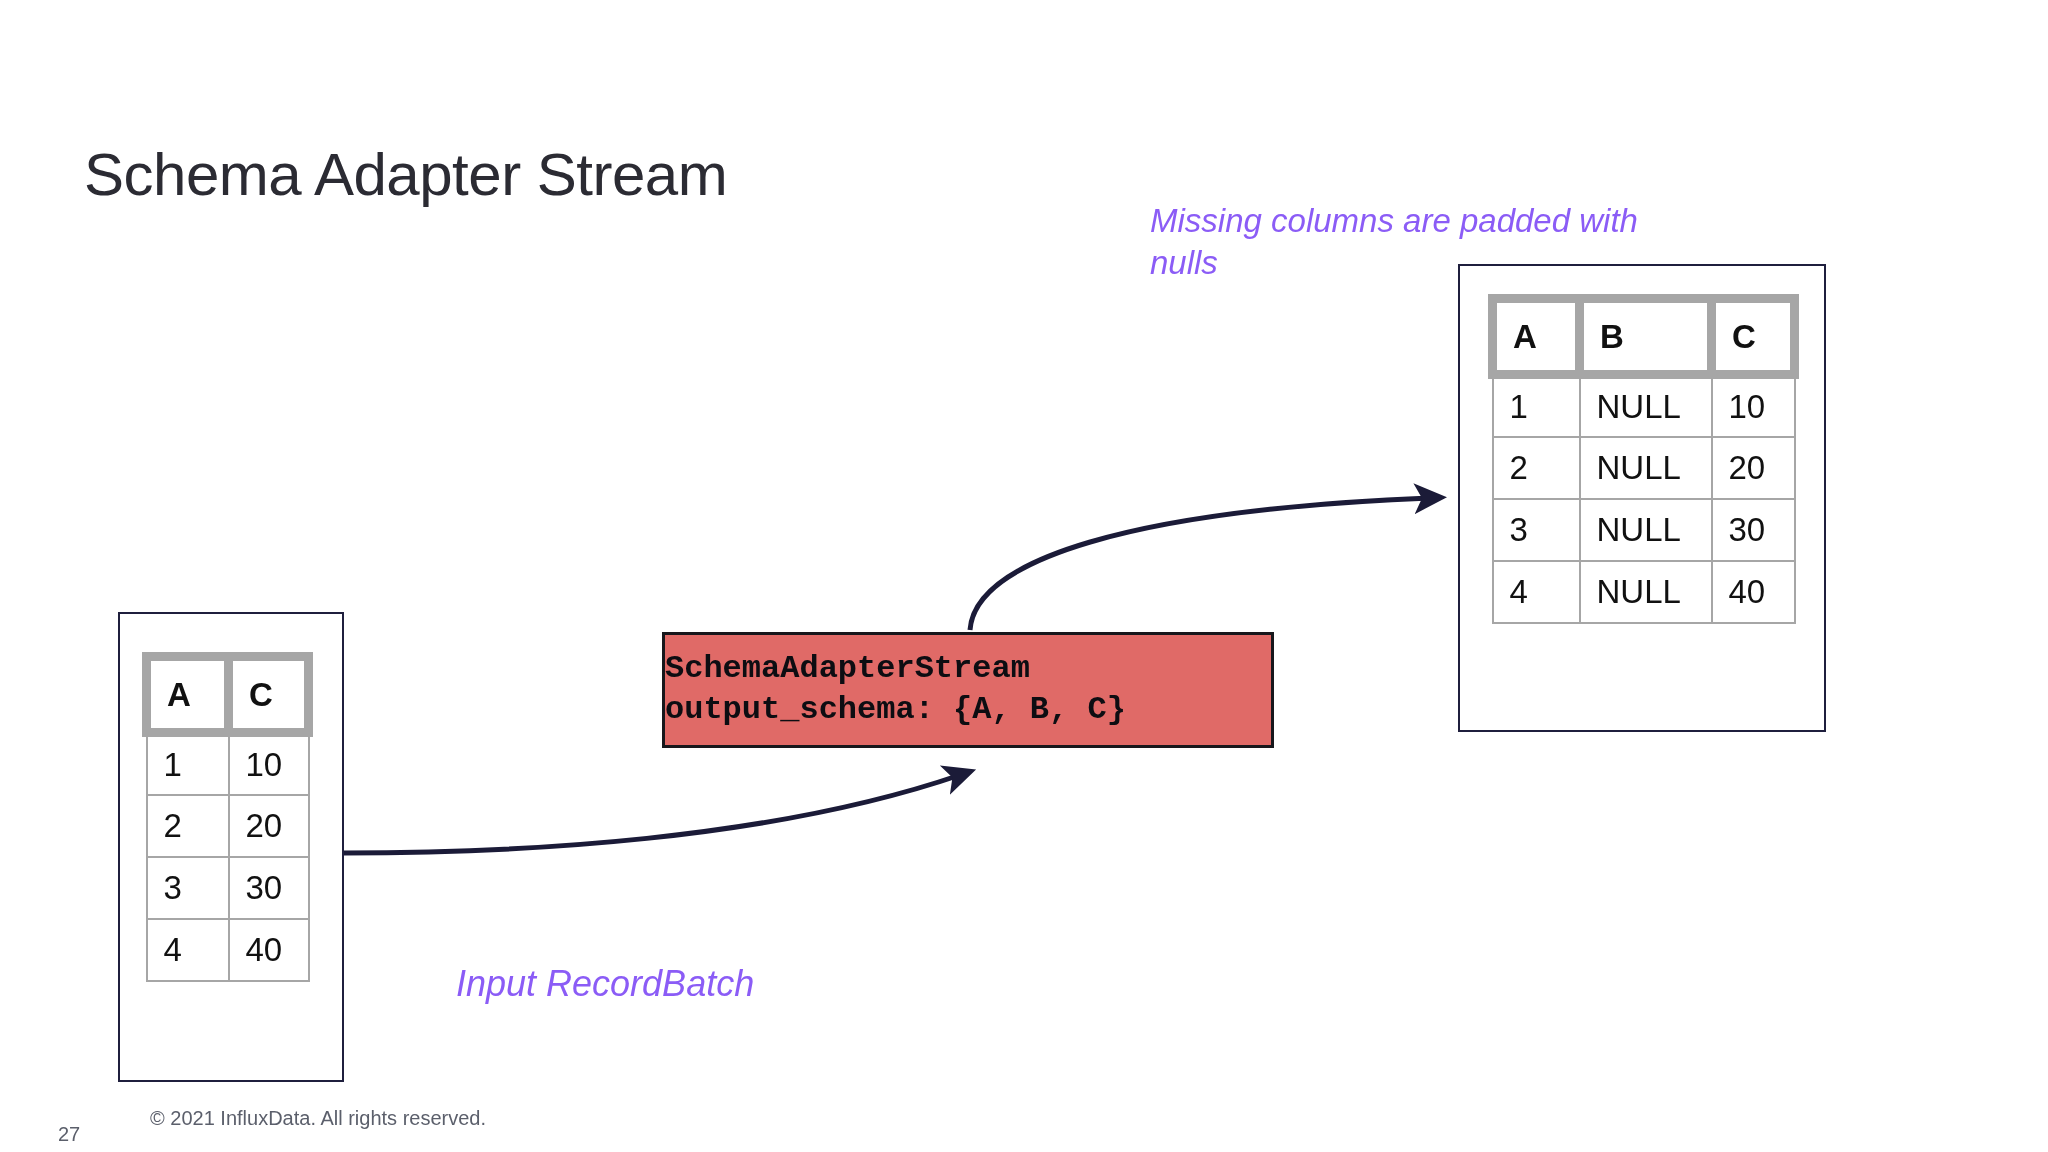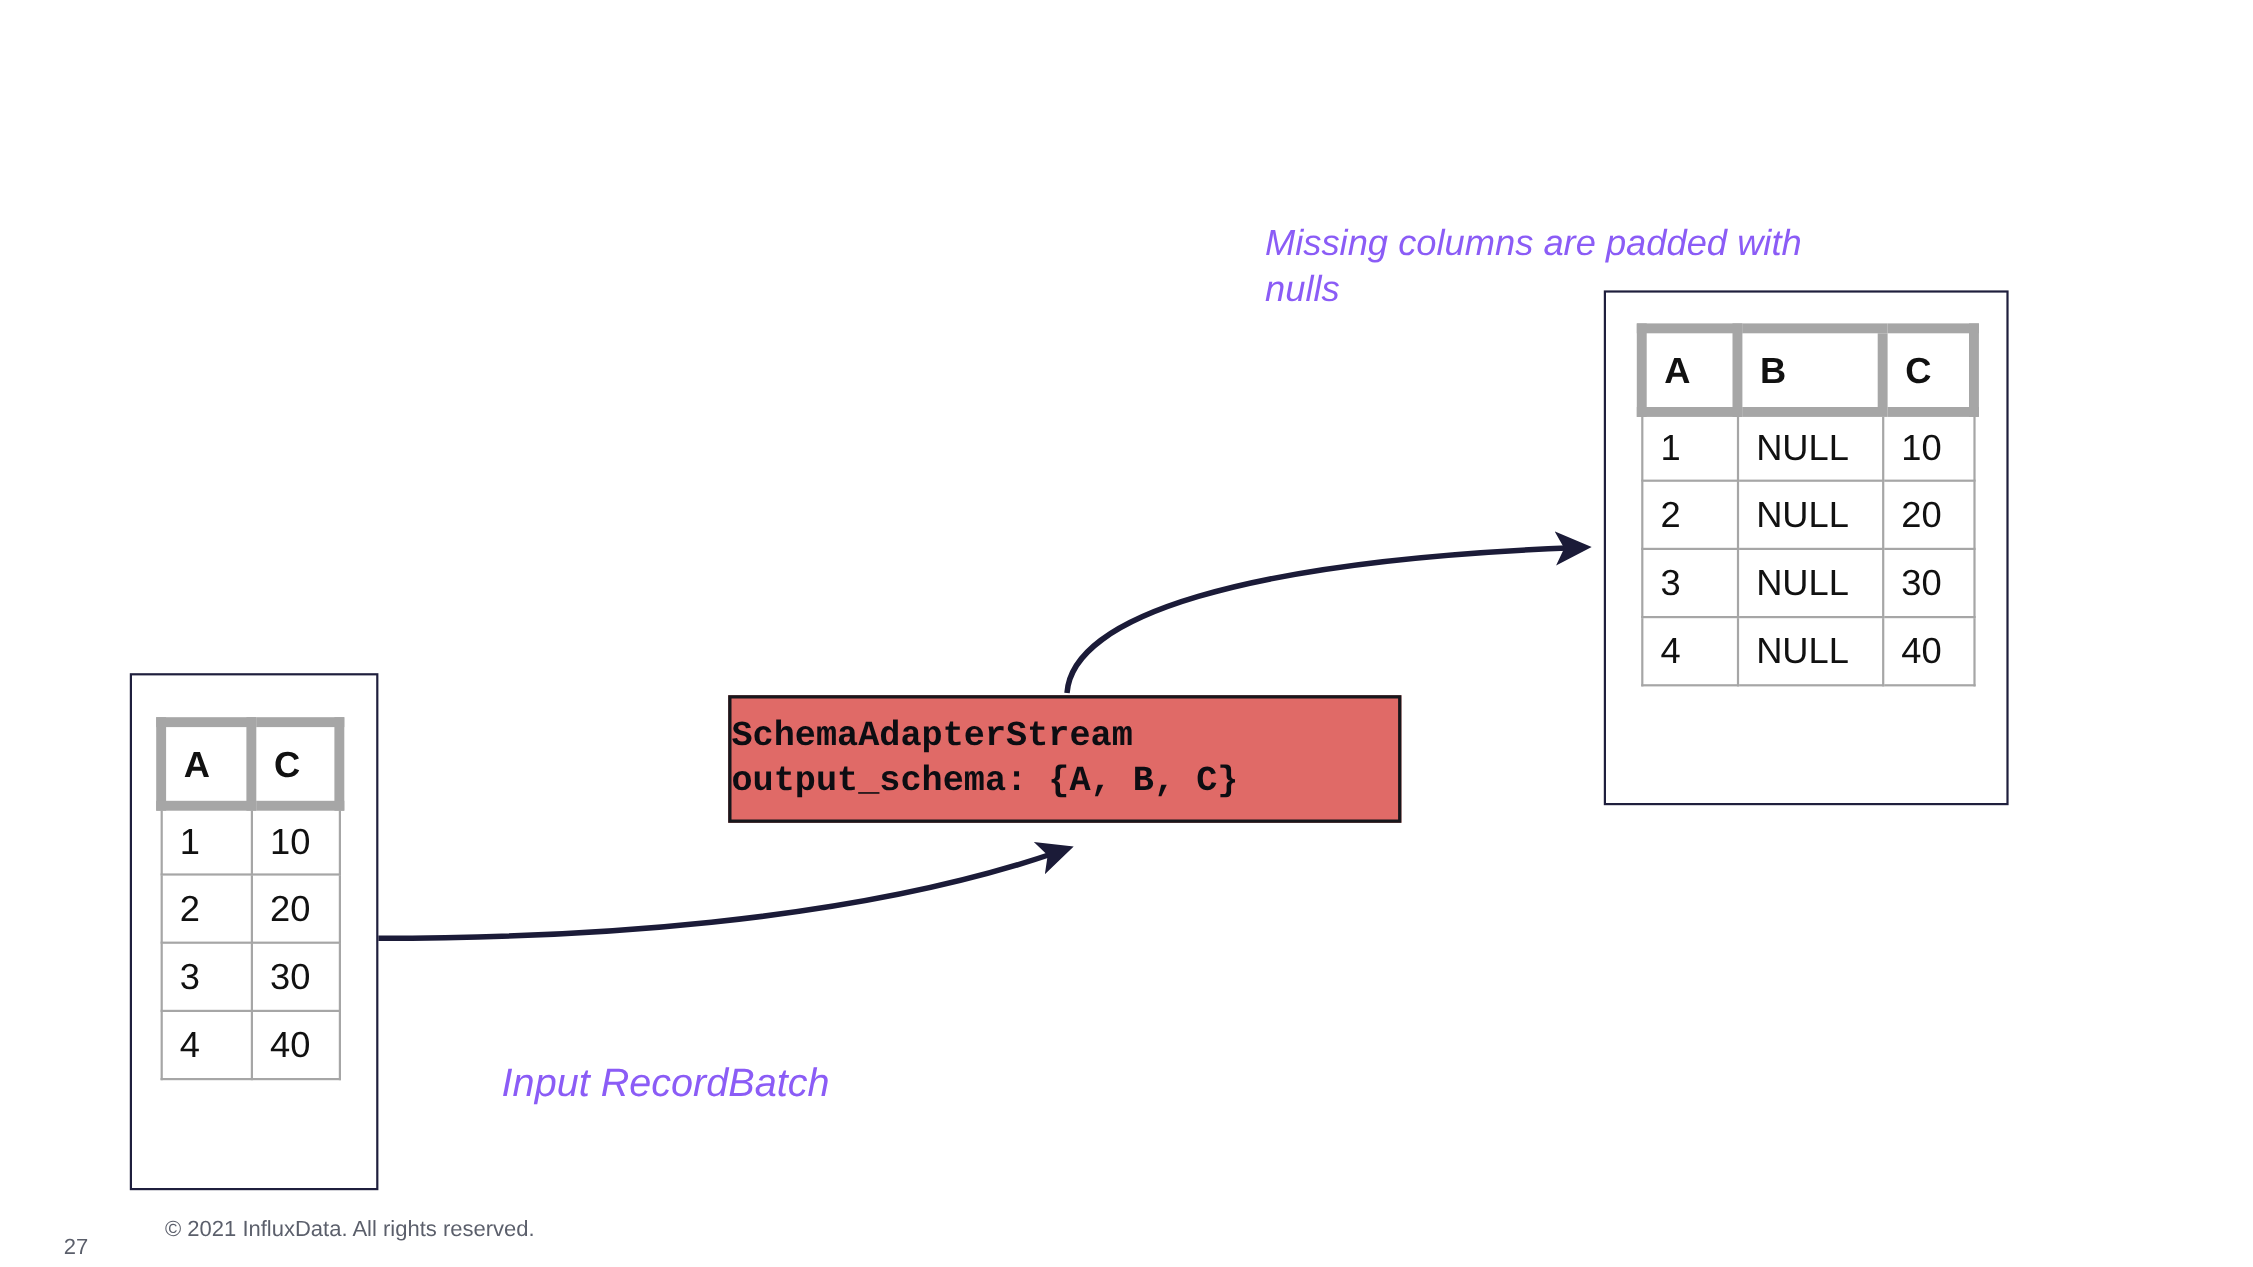--- a/index.html
+++ b/index.html
@@ -168,20 +168,21 @@
     left: 92px;
     top: 0;
     white-space: nowrap;
   }
 </style>
 </head>
 <body>
 
 <div id="slide">
 
+  <div id="page-title">Schema Adapter Stream</div>
 
   <div class="caption" id="caption-missing-columns">Missing columns are padded with nulls</div>
 
 
   <div class="caption" id="caption-input-recordbatch">Input RecordBatch</div>
 
   <div class="table-frame" id="input-table-frame">
     <table class="grid-table" id="input-table">
       <colgroup>
         <col class="c-a">

